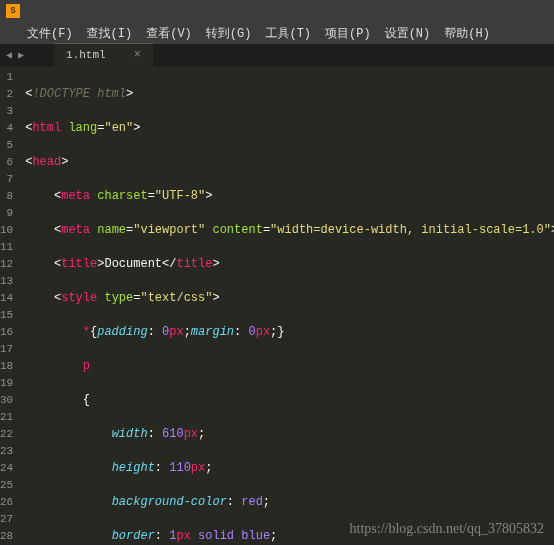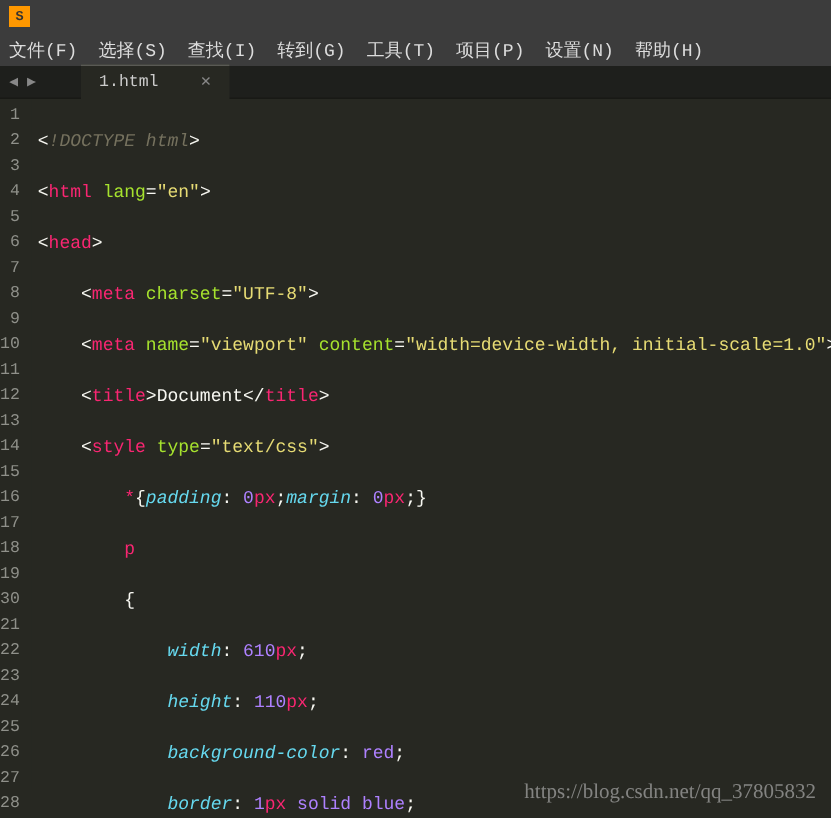--- a/index.html
+++ b/index.html
@@ -32,21 +32,21 @@
   justify-content: center;
   font-size: 9px;
   color: #333;
   font-weight: bold;
 }
 .menubar {
   background: #3c3c3c;
   height: 22px;
   display: flex;
   align-items: center;
-  padding: 0 0;
+  padding: 0 21px;
   gap: 2px;
   font-size: 12px;
   color: #ddd;
 }
 .menu-item { padding: 2px 6px; cursor: pointer; }
 .navbar {
   background: #1e1f1c;
   height: 22px;
   display: flex;
   align-items: center;
@@ -118,22 +118,22 @@
 </style>
 </head>
 <body>
 
 <div class="titlebar">
   <span class="app-icon">S</span>
 </div>
 
 <div class="menubar">
   <span class="menu-item">文件(F)</span>
-  <span class="menu-item">选择(S)</span>
   <span class="menu-item">查找(I)</span>
+  <span class="menu-item">查看(V)</span>
   <span class="menu-item">转到(G)</span>
   <span class="menu-item">工具(T)</span>
   <span class="menu-item">项目(P)</span>
   <span class="menu-item">设置(N)</span>
   <span class="menu-item">帮助(H)</span>
 </div>
 
 <div class="navbar">
   <span class="nav-arrow">◀</span>
   <span class="nav-arrow">▶</span>

